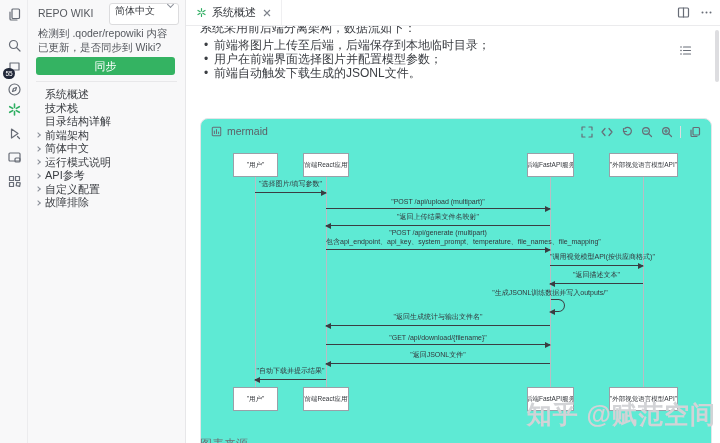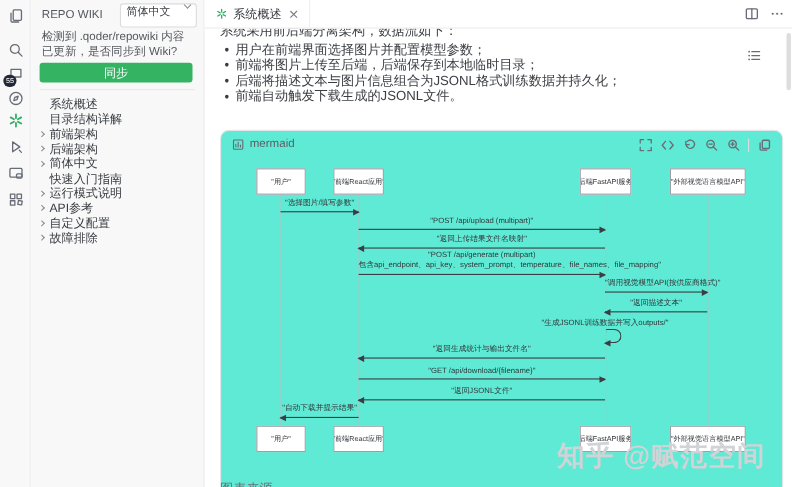--- a/index.html
+++ b/index.html
@@ -87,21 +87,21 @@
   .msg.two { height:23px; }
   .msg.two .t { line-height:9px; }
   .self-text { position:absolute; text-align:center; font-size:7px; color:#33363b; white-space:nowrap; }
   .self-loop { position:absolute; width:14px; height:13px; border:1px solid #3a3d42;
     border-left:none; border-radius:0 7px 7px 0; }
   .self-loop .ar { position:absolute; left:-2px; bottom:-4px; width:0; height:0;
     border-top:3.5px solid transparent; border-bottom:3.5px solid transparent;
     border-right:6px solid #3a3d42; }
 
   .caption { position:absolute; left:14px; top:436px; font-size:12px; color:#6b6e74; }
-  .watermark { position:absolute; right:24px; top:398px; font-size:25px; font-weight:700;
+  .watermark { position:absolute; right:4px; top:398px; font-size:25px; font-weight:700;
     color:#d2d3d6; letter-spacing:1px; z-index:10; white-space:nowrap;margin-left:28px; }
 
   .icon-stroke { stroke:#676c76; stroke-width:1.2; fill:none; stroke-linecap:round; stroke-linejoin:round; }
   .icon-green { stroke:#2fae62; stroke-width:1.6; fill:none; stroke-linecap:round; }
 </style>
 </head>
 <body>
 
 <div id="app">
 
@@ -164,36 +164,32 @@
       <span class="chev-down"></span>
     </div>
     <div class="sb-notice">检测到 .qoder/repowiki 内容已更新，是否同步到 Wiki?</div>
     <button class="sync-btn">同步</button>
     <div class="sb-divider"></div>
     <div class="nav">
       <div class="nav-row">
           <span class="nav-label">系统概述</span>
         </div>
       <div class="nav-row">
+          <span class="nav-label">技术栈</span>
+        </div>
+      <div class="nav-row">
           <span class="nav-label">目录结构详解</span>
         </div>
       <div class="nav-row">
           <span class="chev"></span>
           <span class="nav-label">前端架构</span>
         </div>
       <div class="nav-row">
           <span class="chev"></span>
-          <span class="nav-label">后端架构</span>
-        </div>
-      <div class="nav-row">
-          <span class="chev"></span>
           <span class="nav-label">简体中文</span>
-        </div>
-      <div class="nav-row">
-          <span class="nav-label">快速入门指南</span>
         </div>
       <div class="nav-row">
           <span class="chev"></span>
           <span class="nav-label">运行模式说明</span>
         </div>
       <div class="nav-row">
           <span class="chev"></span>
           <span class="nav-label">API参考</span>
         </div>
       <div class="nav-row">
@@ -234,23 +230,22 @@
             <circle cx="2.5" cy="6.5" r="1" fill="#676c76"></circle>
             <circle cx="6.5" cy="6.5" r="1" fill="#676c76"></circle>
             <circle cx="10.5" cy="6.5" r="1" fill="#676c76"></circle>
           </svg>
       </span>
     </div>
 
     <div class="intro">系统采用前后端分离架构，数据流如下：</div>
 
     <div class="bullets">
+      <div class="bullet">前端将图片上传至后端，后端保存到本地临时目录；</div>
       <div class="bullet">用户在前端界面选择图片并配置模型参数；</div>
-      <div class="bullet">前端将图片上传至后端，后端保存到本地临时目录；</div>
-      <div class="bullet">后端将描述文本与图片信息组合为JSONL格式训练数据并持久化；</div>
       <div class="bullet">前端自动触发下载生成的JSONL文件。</div>
     </div>
 
     <div class="outline-fab">
       <svg width="13" height="13" viewBox="0 0 13 13">
           <path class="icon-stroke" d="M4.5 3 h7 M4.5 6.5 h7 M4.5 10 h7"></path>
           <circle cx="2" cy="3" r="0.8" fill="#676c76"></circle>
           <circle cx="2" cy="6.5" r="0.8" fill="#676c76"></circle>
           <circle cx="2" cy="10" r="0.8" fill="#676c76"></circle>
         </svg>

